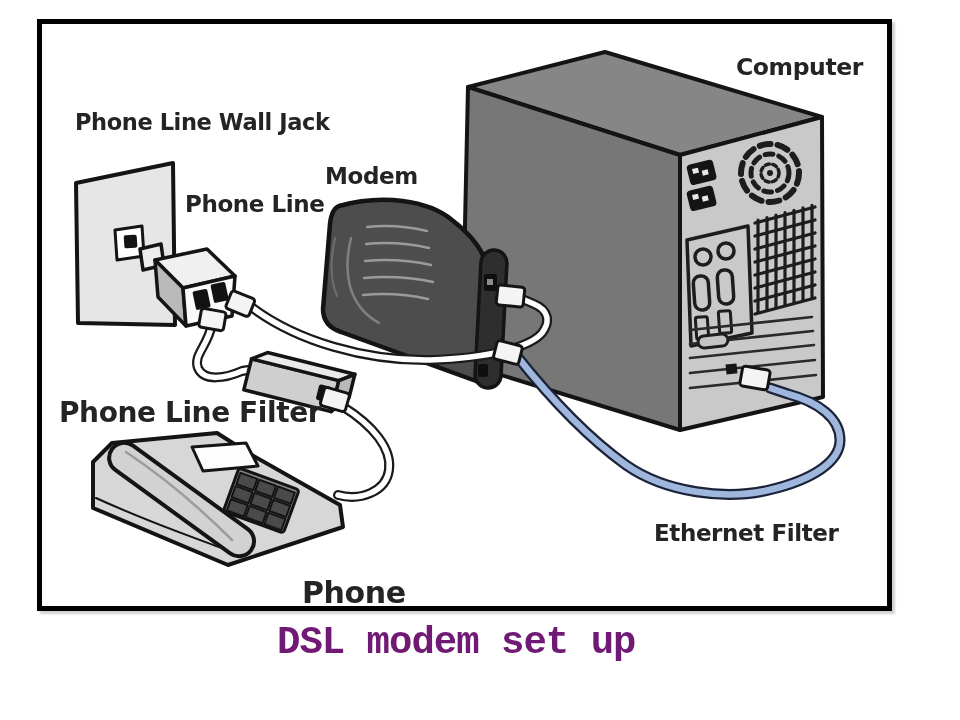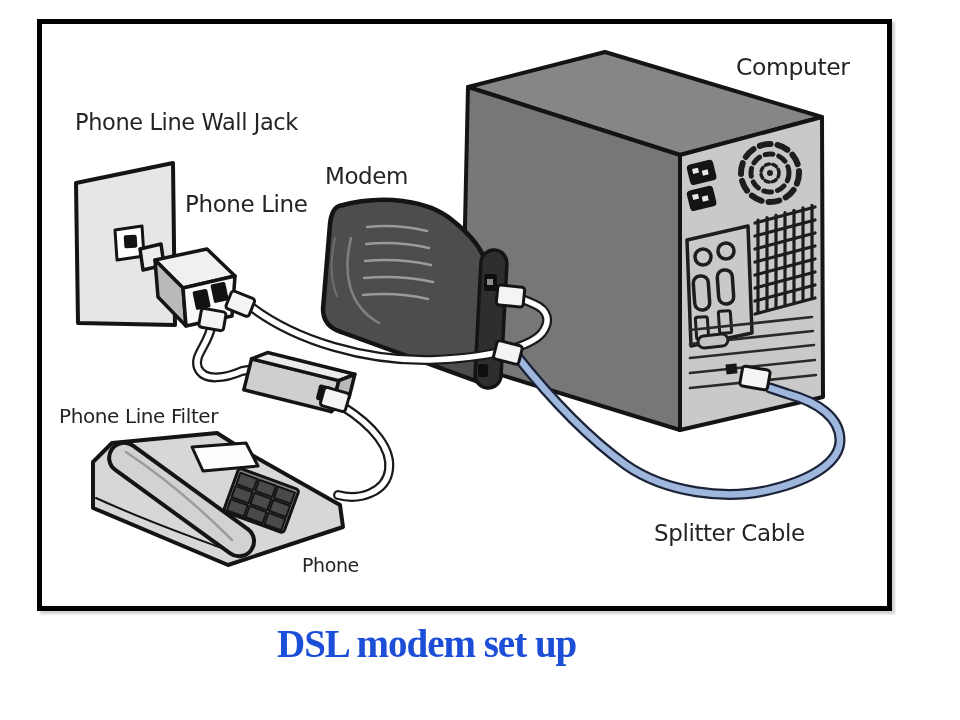--- a/index.html
+++ b/index.html
@@ -1,32 +1,32 @@
 <!DOCTYPE html>
 <html><head>
 <meta charset="utf-8">
 <style>
   html,body{margin:0;padding:0;background:#ffffff;}
   .stage{position:relative;width:960px;height:720px;background:#ffffff;overflow:hidden;
          font-family:"DejaVu Sans",sans-serif;}
   .diagram-box{position:absolute;left:37px;top:19px;width:845px;height:582px;
                border:5px solid #000;background:#fff;box-shadow:3px 3px 2px rgba(0,0,0,0.18);}
   .art{position:absolute;left:0;top:0;width:845px;height:582px;display:block;}
-  .lbl{position:absolute;font-weight:400;color:#242424;white-space:nowrap;
+  .lbl{position:absolute;font-weight:700;color:#242424;white-space:nowrap;
        letter-spacing:-0.4px;line-height:1.15;}
   .lbl-walljack{left:33px;top:86px;font-size:22.5px;}
   .lbl-splitter{left:143px;top:167px;width:134px;text-align:left;font-size:23px;line-height:26px;}
   .lbl-splitter span{display:block;}
   .lbl-modem{left:283px;top:139px;font-size:23px;text-align:right;}
   .lbl-computer{left:694px;top:30px;font-size:23.5px;}
-  .lbl-filter{left:17px;top:373px;font-size:20px;margin-top:8px;}
-  .lbl-phone{left:260px;top:531px;font-size:19px;}
+  .lbl-filter{left:17px;top:373px;font-size:28px;}
+  .lbl-phone{left:260px;top:552px;font-size:30px;}
   .lbl-ethernet{left:612px;top:496px;font-size:23px;}
-  .caption{position:absolute;left:277px;top:621px;font-family:Liberation Serif, serif;
-           font-weight:700;font-size:39px;letter-spacing:-1px;color:#1d4ed8;white-space:nowrap;}
+  .caption{position:absolute;left:277px;top:621px;font-family:Liberation Mono, monospace;
+           font-weight:700;font-size:39px;letter-spacing:-1px;color:#701a75;white-space:nowrap;}
 </style>
 </head>
 <body>
 
 <div class="stage">
   <div class="diagram-box">
 
     <svg class="art" viewBox="0 0 845 582" stroke-linejoin="round" stroke-linecap="round">
 
       <g>
@@ -180,17 +180,17 @@
     </svg>
 
     <div class="lbl lbl-walljack">Phone Line Wall Jack</div>
     <div class="lbl lbl-splitter">
       <span>Phone Line</span>
     </div>
     <div class="lbl lbl-modem">Modem</div>
     <div class="lbl lbl-computer">Computer</div>
     <div class="lbl lbl-filter">Phone Line Filter</div>
     <div class="lbl lbl-phone">Phone</div>
-    <div class="lbl lbl-ethernet">Splitter Cable</div>
+    <div class="lbl lbl-ethernet">Ethernet Filter</div>
   </div>
 
   <div class="caption">DSL modem set up</div>
 </div>
 
 </body></html>

